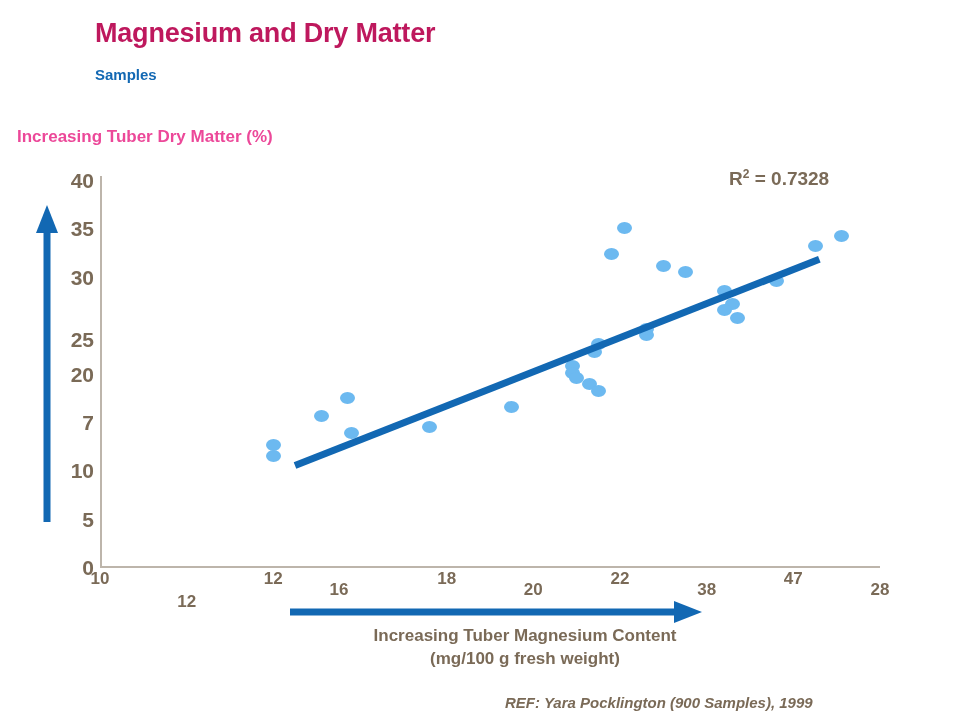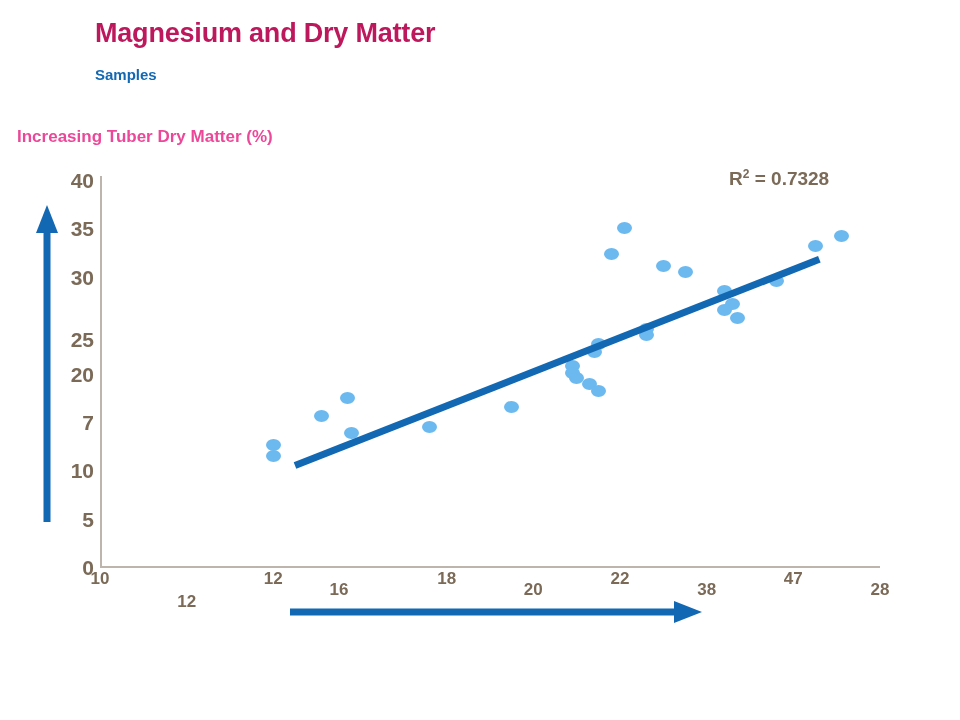--- a/index.html
+++ b/index.html
@@ -222,15 +222,20 @@
       <div class="abs point" style="left: 737px; top: 318.353px; background: rgb(108, 185, 240);"></div>
       <div class="abs point" style="left: 776px; top: 280.62px; background: rgb(108, 185, 240);"></div>
       <div class="abs point" style="left: 815px; top: 245.79px; background: rgb(108, 185, 240);"></div>
       <div class="abs point" style="left: 841px; top: 236.115px; background: rgb(108, 185, 240);"></div>
     </div>
 
   <svg id="trendline-svg" class="abs" viewBox="0 0 960 720">
     <line id="trendline" x1="295" y1="465.4125" x2="819.3333333333334" y2="259.335" stroke="#1268b3" stroke-width="7" stroke-linecap="butt"></line>
   </svg>
 
-
+  <div id="x-axis-title" class="abs">
+    <span class="ln">Increasing Tuber Magnesium Content</span>
+    <span class="ln">(mg/100 g fresh weight)</span>
+  </div>
+
+  <div id="reference-note" class="abs">REF: Yara Pocklington (900 Samples), 1999</div>
 
 </div>
 
 </body></html>

